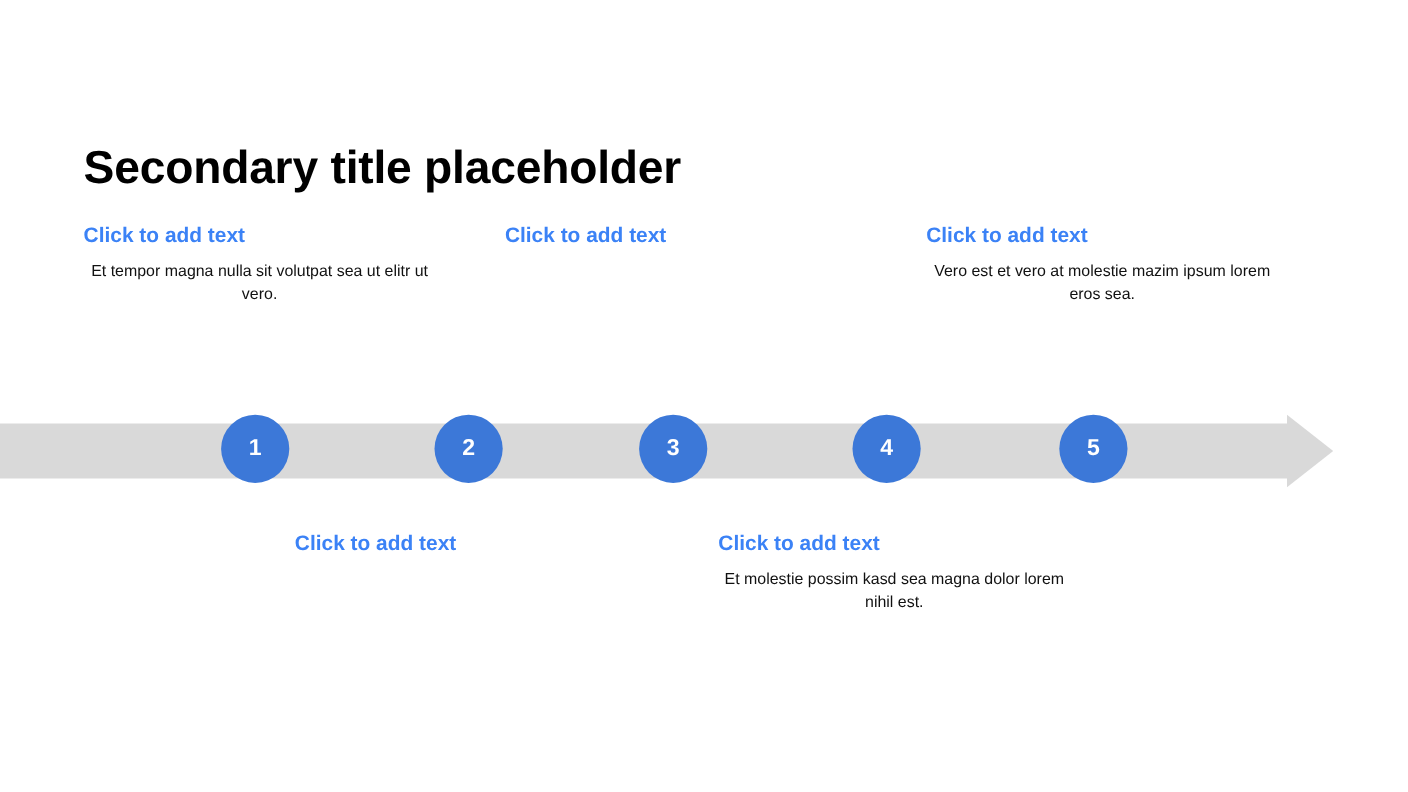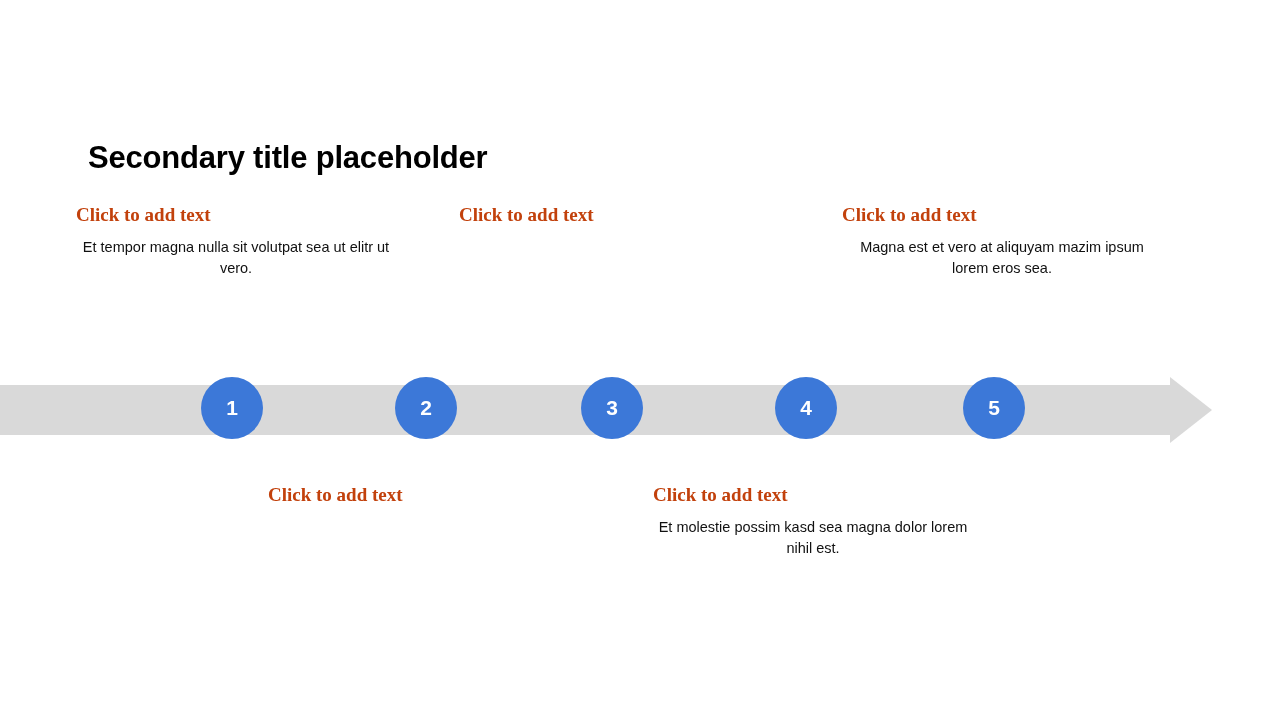--- a/index.html
+++ b/index.html
@@ -19,25 +19,25 @@
   .slide {
     position: relative;
     width: 1280px;
     height: 720px;
   }
 
   .slide-title {
     position: absolute;
     left: 76px;
     top: 128px;
-    font-size: 31px;
+    font-size: 42px;
     font-weight: bold;
     letter-spacing: -0.2px;
     color: #000000;
-    margin: 12px;
+    margin: 0;
   }
 
   
   .top-blocks {
     position: absolute;
     left: 76px;
     top: 203px;
     width: 1130px;
     display: flex;
     gap: 0px;
@@ -48,22 +48,21 @@
   }
   .top-blocks .block:last-child {
     margin-right: 0;
   }
 
   .block-heading {
     font-size: 19px;
     font-weight: bold;
     margin: 0 0 10px 0;
     line-height: 1.25;
-    color: #c2410c;
-    font-family: Liberation Serif, serif;
+    color: #3b82f6;
   }
   .block-body {
     font-size: 14.5px;
     line-height: 1.45;
     margin: 0;
     color: #111111;
     text-align: center;
   }
 
   
@@ -138,21 +137,21 @@
       <div class="block-heading">Click to add text</div>
       <div class="block-body">Et tempor magna nulla sit volutpat sea ut elitr ut vero.</div>
     </div>
 
     <div class="block">
       <div class="block-heading">Click to add text</div>
     </div>
 
     <div class="block">
       <div class="block-heading">Click to add text</div>
-      <div class="block-body">Magna est et vero at aliquyam mazim ipsum lorem eros sea.</div>
+      <div class="block-body">Vero est et vero at molestie mazim ipsum lorem eros sea.</div>
     </div>
 
   </div>
 
   <div class="arrow-band">
     <div class="arrow-shaft"></div>
     <div class="arrow-head"></div>
 
     <div class="step-circle" style="left:201px;">1</div>
     <div class="step-circle" style="left:395px;">2</div>

